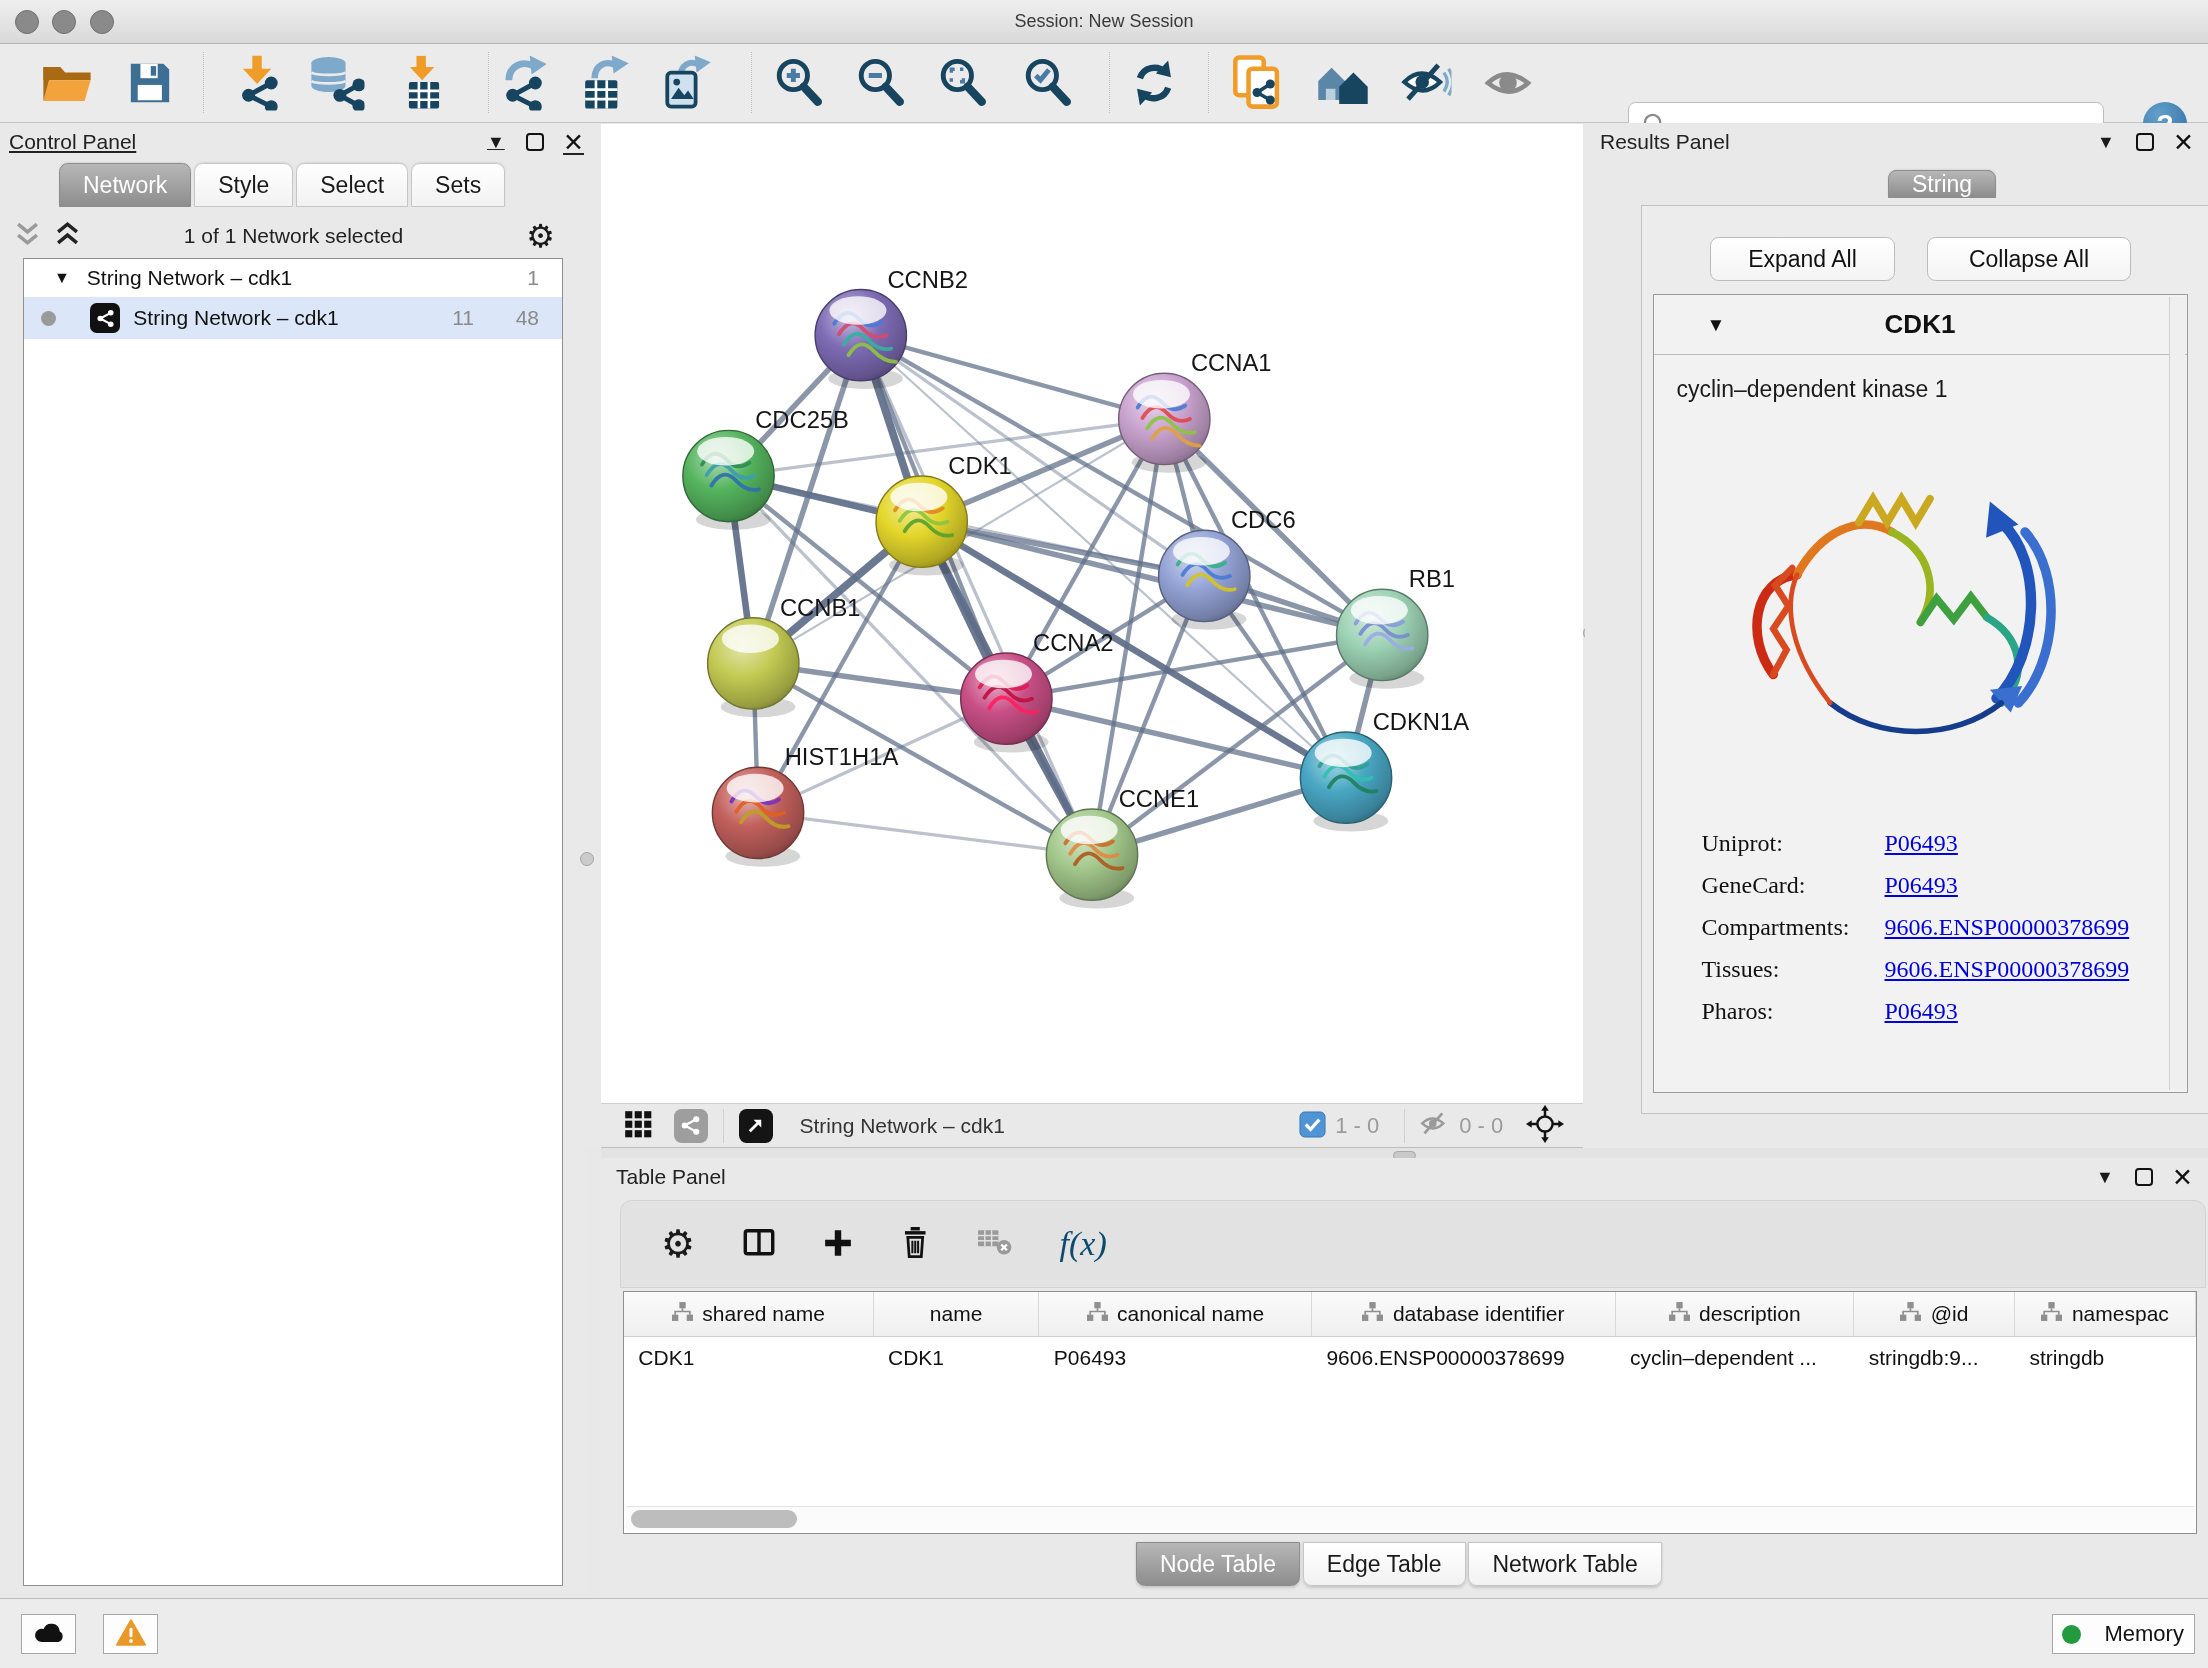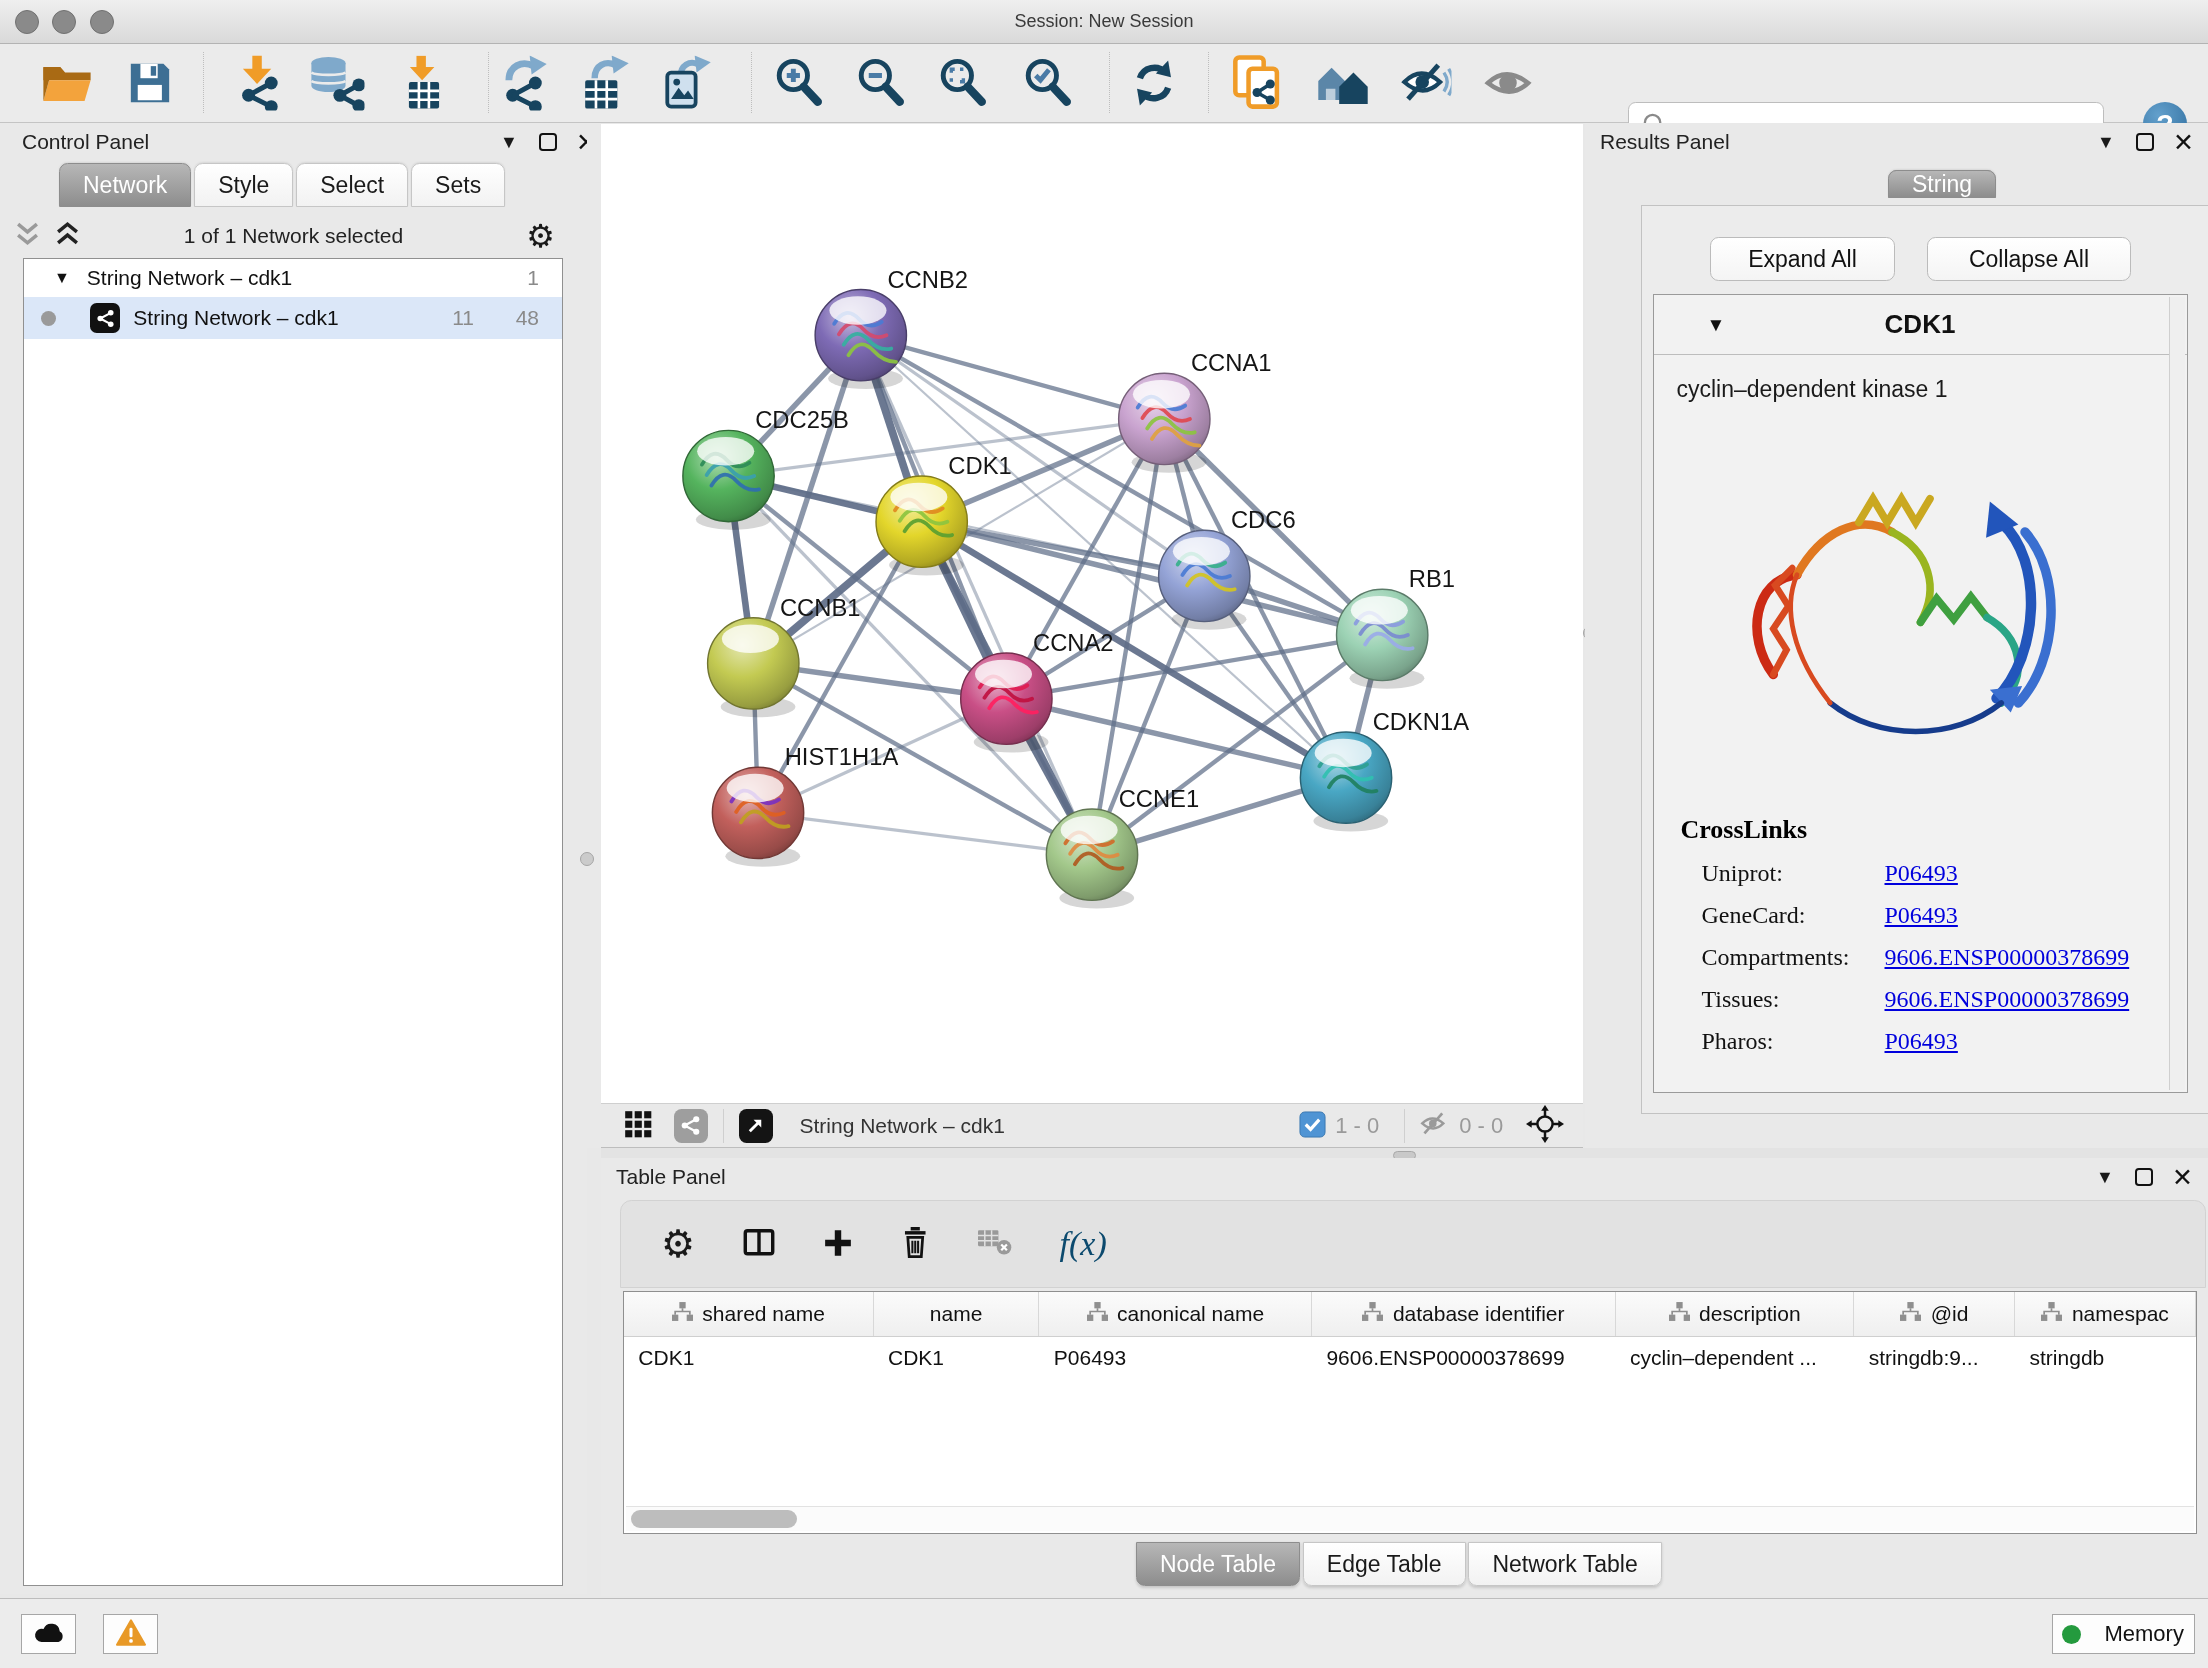--- a/index.html
+++ b/index.html
@@ -26,21 +26,21 @@
   .win-caret{font-size:18px;color:#1a1a1a;margin-right:21px;}
   .win-float{width:14.3px;height:14.3px;border:2.9px solid #111;border-radius:3.8px;margin-right:19px;}
   .win-close{font-size:25px;font-weight:bold;color:#111;font-family:"DejaVu Sans",sans-serif;}
 
   .tab{height:42px;line-height:42px;padding:0 23px;background:linear-gradient(#ffffff,#f2f2f2);border:1px solid #c6c6c6;border-radius:8.6px 8.6px 0 0;font-size:23px;color:#1a1a1a;margin-right:2.9px;box-shadow:0 -1px 1.9px rgba(0,0,0,.08);}
   .tab.sel{background:linear-gradient(#b7b7b7,#8d8d8d);color:#fff;border-color:#8d8d8d;}
   .tab.bottom{border-radius:0 0 8.6px 8.6px;box-shadow:0 1.9px 2.9px rgba(0,0,0,.15);}
 
   
   .control-panel{position:absolute;left:0;top:123px;width:587px;height:1471px;background:#e9e9e9;}
-  .cp-head{position:absolute;left:16px;top:0;width:100%;height:38px;padding:0 6px;box-sizing:border-box;}
+  .cp-head{position:absolute;left:3px;top:0;width:100%;height:38px;padding:0 6px;box-sizing:border-box;text-decoration:underline;}
   .cp-tabs{position:absolute;left:59px;top:40px;display:flex;}
   .cp-status{position:absolute;left:0;top:91px;width:100%;height:44px;display:flex;align-items:center;font-size:21px;color:#222;}
   .cp-status .txt{position:absolute;left:0;right:0;text-align:center;}
   .cp-status .gear{position:absolute;right:32px;font-family:"DejaVu Sans",sans-serif;font-size:32px;color:#1a1a1a;}
   .chev{margin-left:15px;}
   .tree{position:absolute;left:23px;top:135px;width:540px;height:1328px;background:#fff;border:1.9px solid #909090;box-sizing:border-box;}
   .tree-row{display:flex;align-items:center;height:38px;font-size:21px;color:#111;position:relative;}
   .tree-row .caret{margin:0 17px 0 30px;font-size:16px;}
   .tree-row .cnt{position:absolute;right:23px;color:#8a8a8a;}
   .tree-row.child{background:#dbe7f8;height:42px;}
@@ -650,21 +650,20 @@
             <path d="M285 210 C320 230 330 270 300 300" stroke="#2aa586" stroke-width="8"></path>
             <path d="M300 110 C345 150 340 250 295 295" stroke="#2255bb" stroke-width="11"></path>
             <path d="M325 120 C365 165 360 255 318 300" stroke="#3a6fd0" stroke-width="10"></path>
             <polygon points="288,88 318,112 284,126" fill="#2255bb" stroke="none"></polygon>
             <polygon points="310,310 288,286 322,282" fill="#3a6fd0" stroke="none"></polygon>
             <path d="M120 300 C170 340 250 340 300 300" stroke="#163c8c" stroke-width="6"></path>
             <path d="M85 165 C70 200 80 250 120 300" stroke="#d84a20" stroke-width="5"></path>
           </g>
         </svg>
         <div class="xl">
-          <div class="xl-title">CrossLinks</div>
           <div id="xl-rows">
               <div class="xl-row">
                 <span class="xl-label">Uniprot:</span>
                 <a class="xl-link">P06493</a>
               </div>
               <div class="xl-row">
                 <span class="xl-label">GeneCard:</span>
                 <a class="xl-link">P06493</a>
               </div>
               <div class="xl-row">

